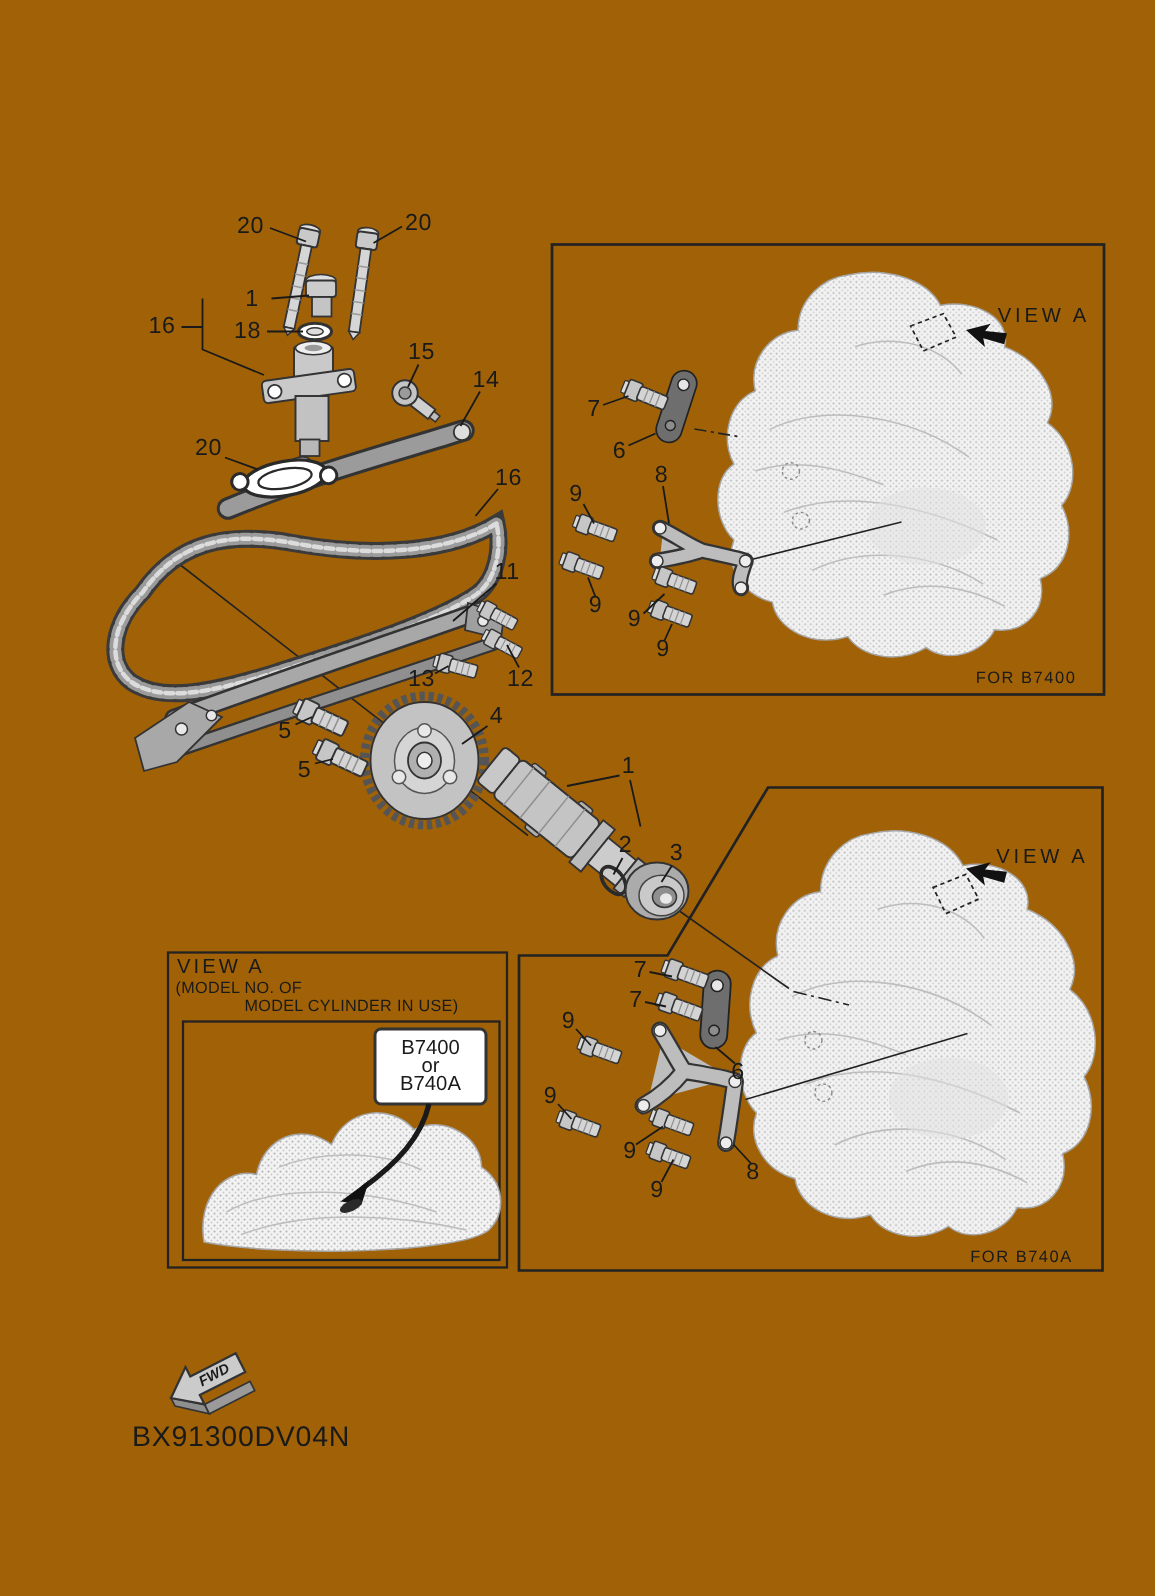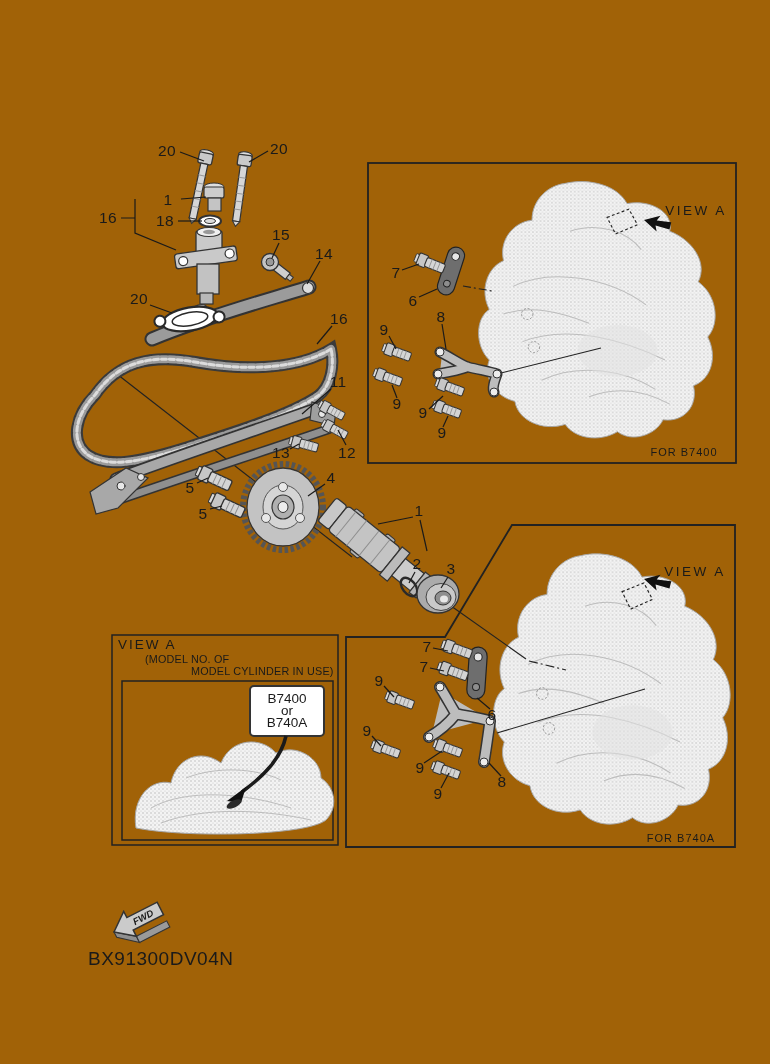--- a/index.html
+++ b/index.html
@@ -5,21 +5,21 @@
   html,body { margin:0; padding:0; background:#fff; }
   .page { position:relative; width:770px; height:1064px; background:#a16207;
           font-family:"Liberation Sans", sans-serif; color:#1a1a1a; overflow:hidden; }
   svg.art { position:absolute; left:0; top:0; }
   .lbl { position:absolute; transform:translate(-50%,-50%); white-space:nowrap; color:#1a1a1a; }
   .la  { transform:translate(0,-50%); }
   .n        { font-size:15.5px; letter-spacing:.3px; }
   .viewa    { font-size:13.5px; letter-spacing:2.5px; }
   .cap      { font-size:11px; letter-spacing:1px; }
   .boxtitle { font-size:13.5px; letter-spacing:2px; }
-  .note     { font-size:10.8px; letter-spacing:.2px;margin-left:28px; }
+  .note     { font-size:10.8px; letter-spacing:.2px; }
   .model    { font-size:13.5px; }
   .code     { font-size:19px; letter-spacing:.5px; }
   .fwd      { font-size:9.5px; font-weight:bold; font-style:italic;
               transform:translate(-50%,-50%) rotate(-28deg); }
 </style>
 </head>
 <body>
 
 <div class="page">
 

